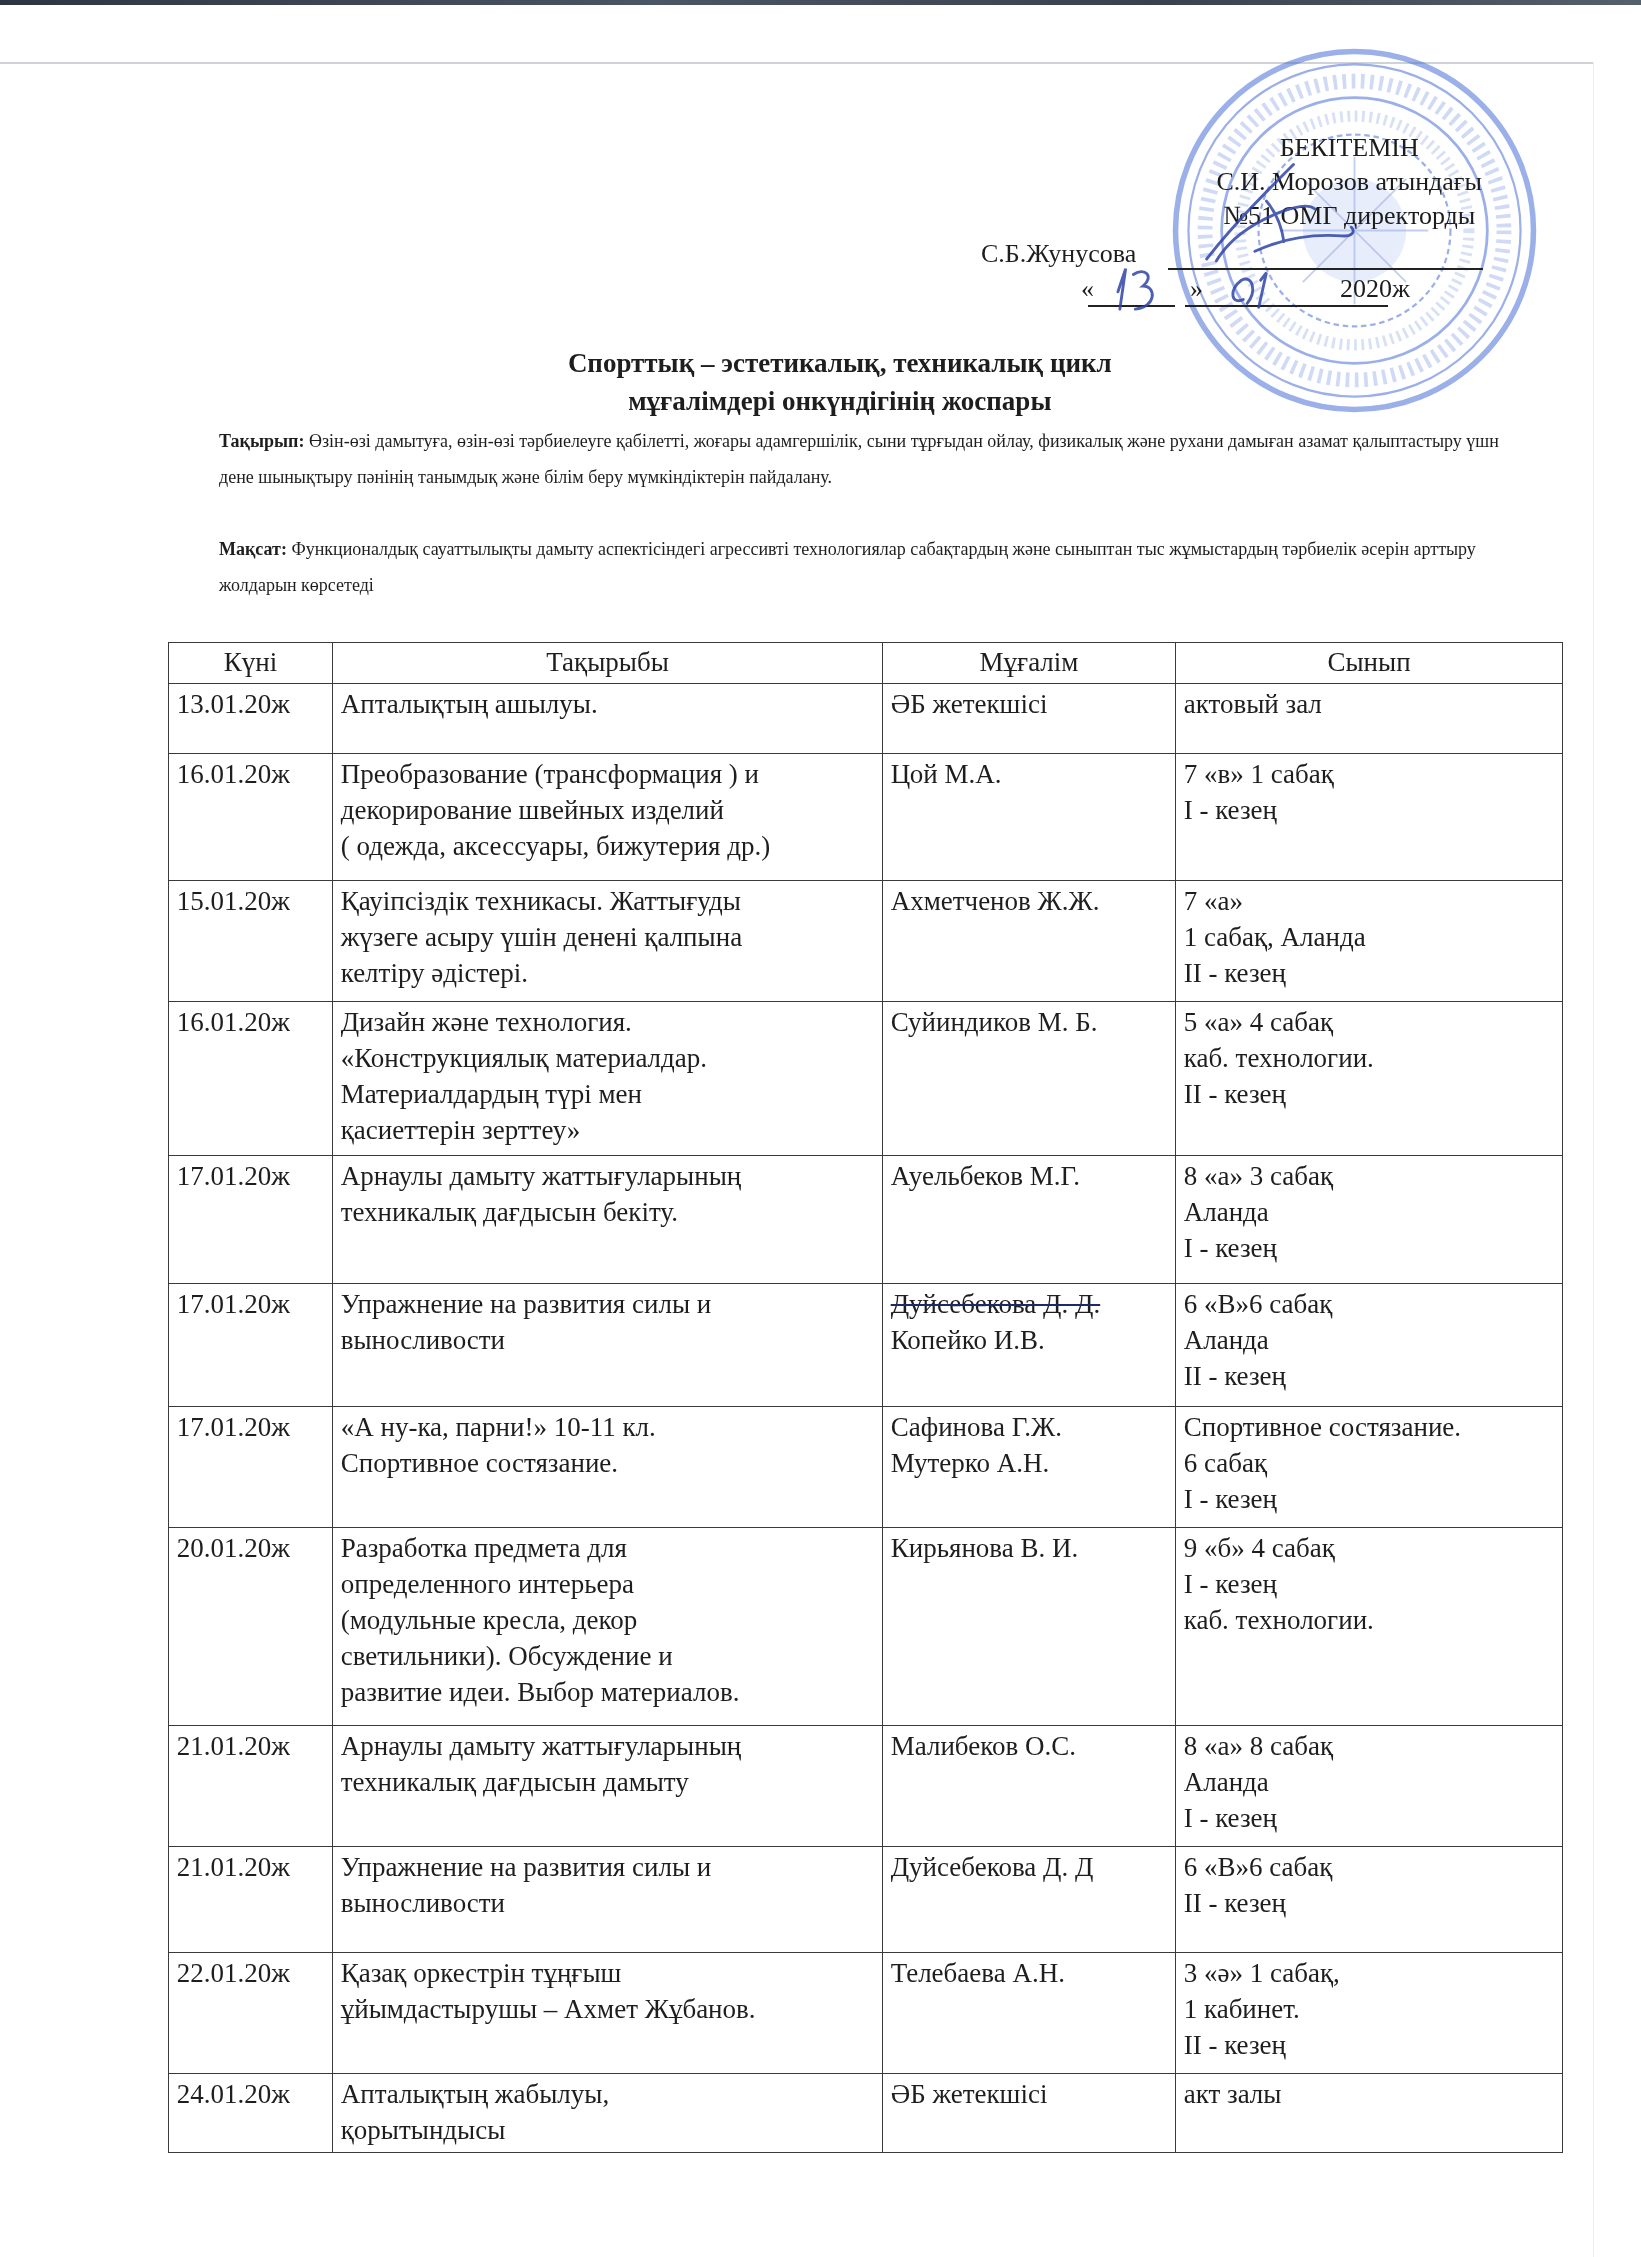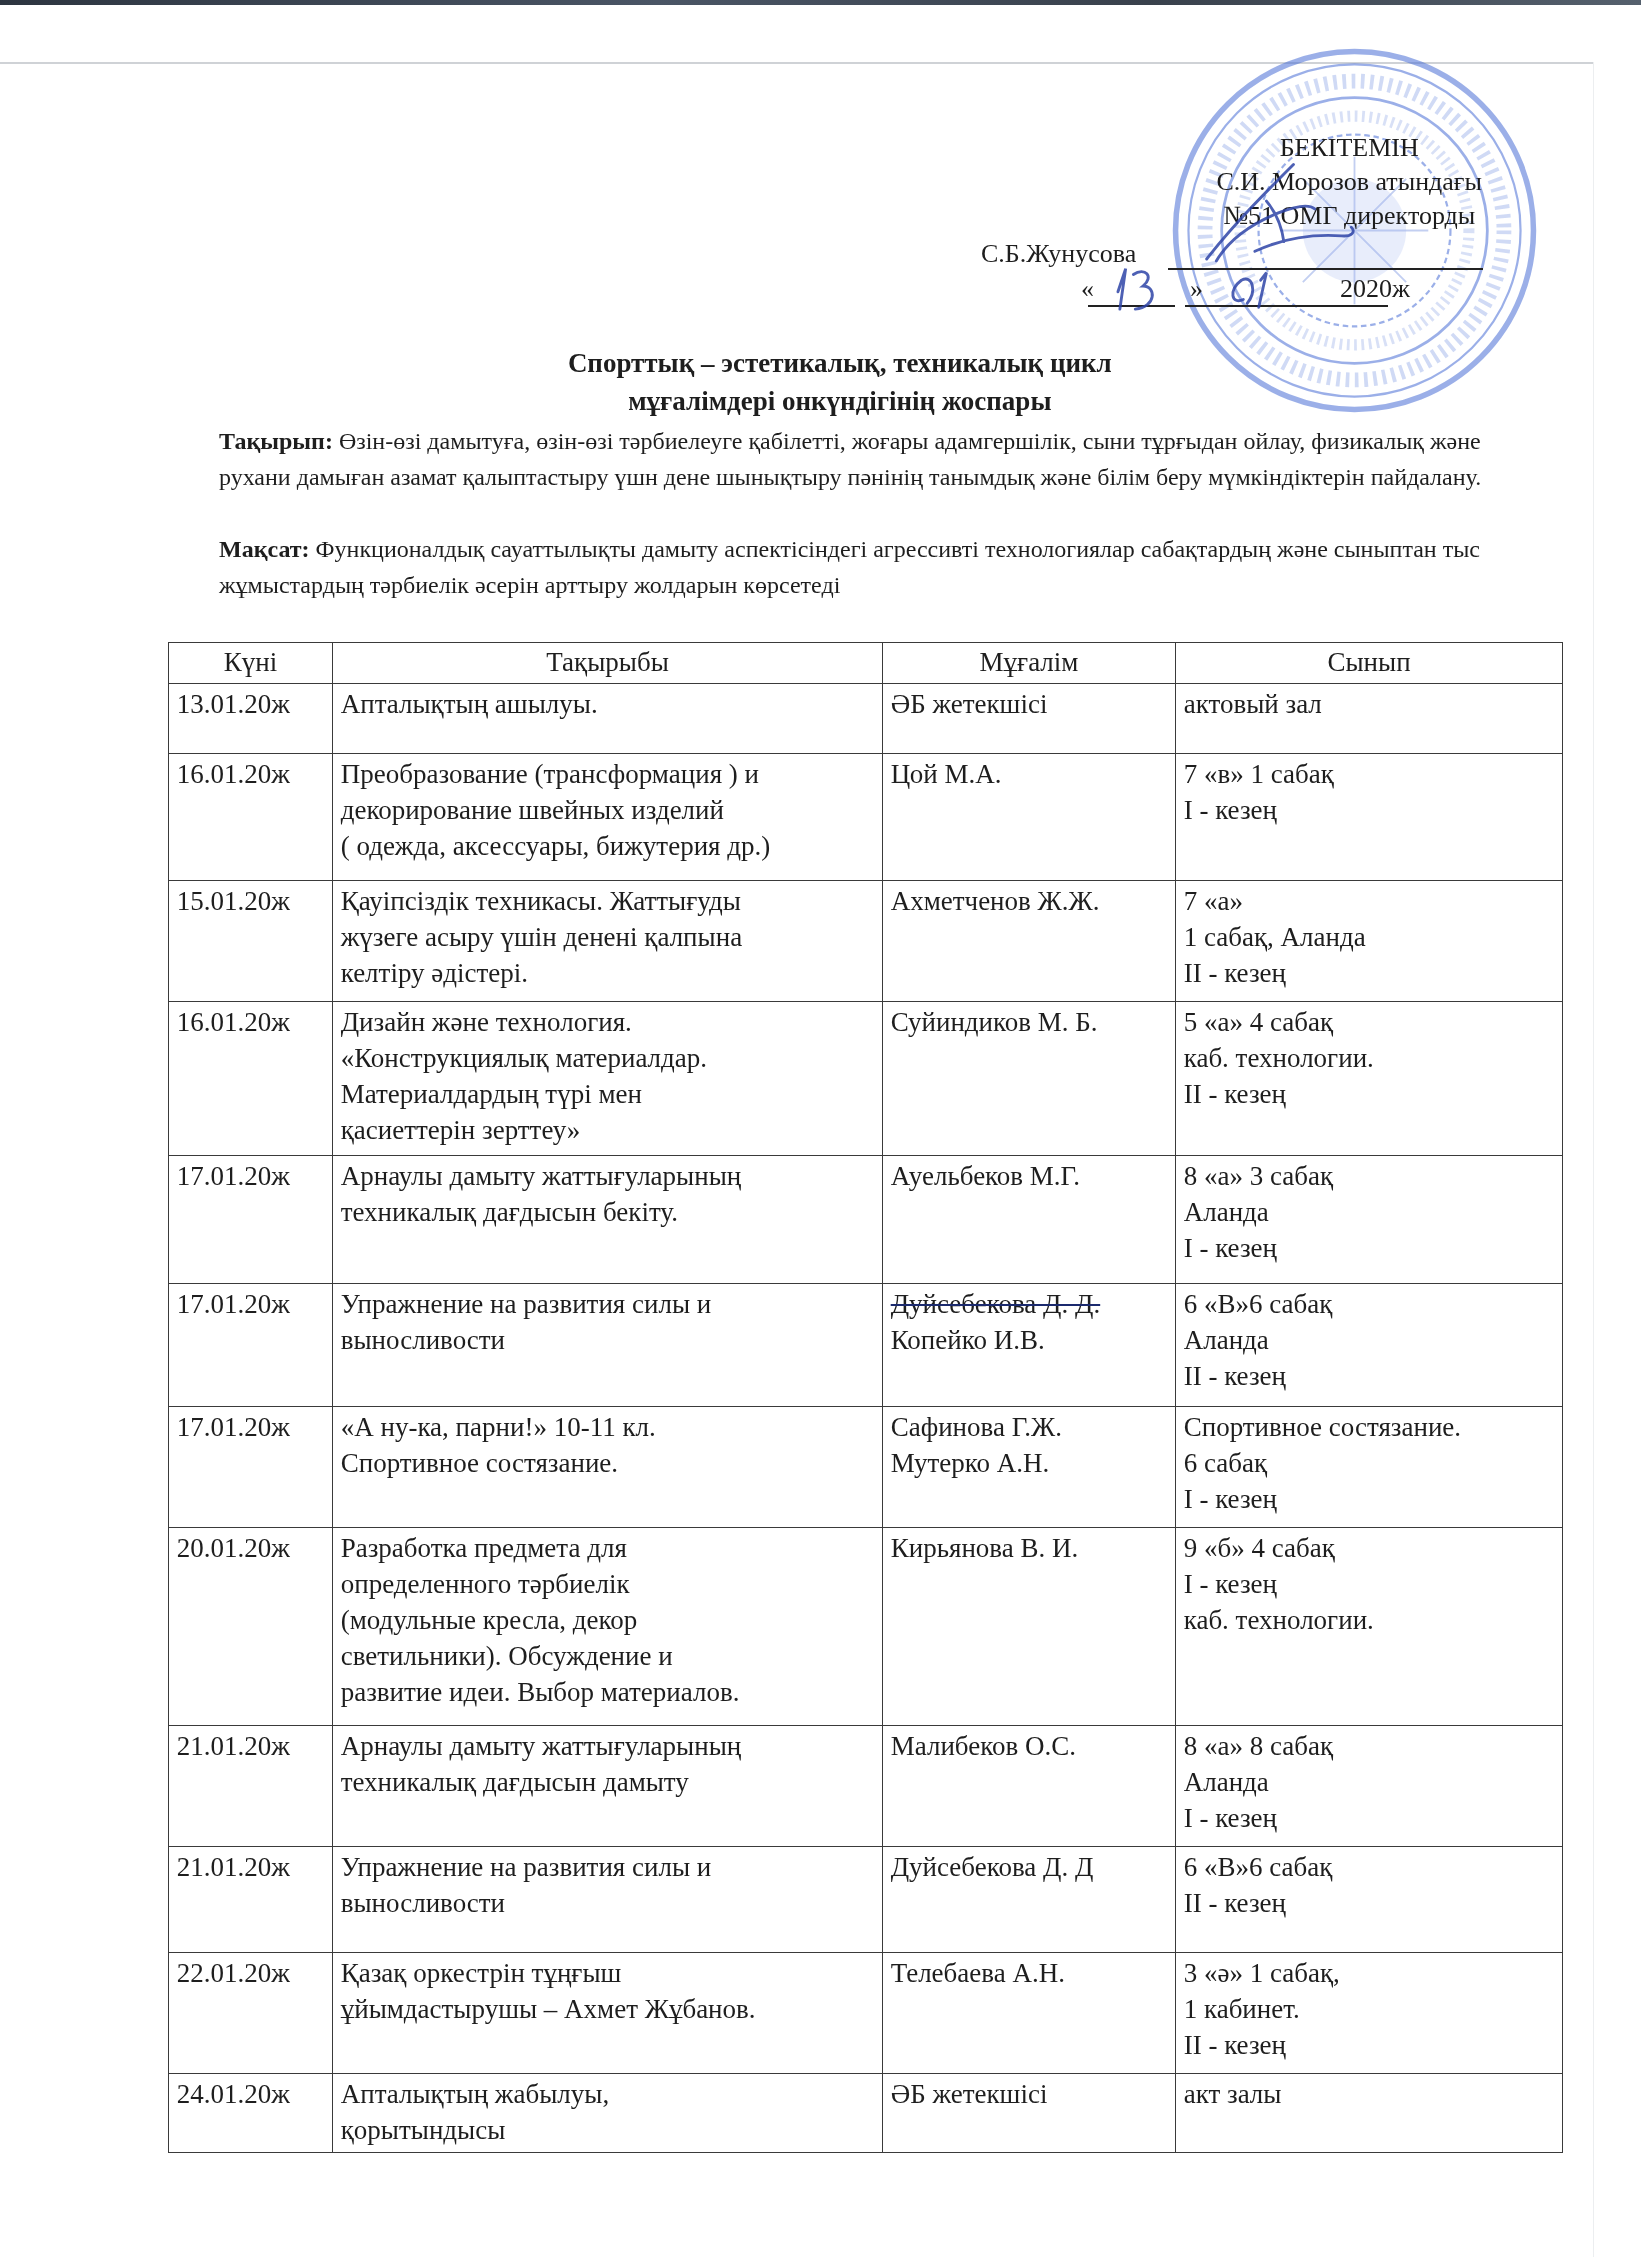--- a/index.html
+++ b/index.html
@@ -102,21 +102,21 @@
       font-size: 27px;
       line-height: 33px;
     }
     .title.t1 { top: 347px; left: 19.3px; }
     .title.t2 { top: 385px; left: 19.3px; }
 
     .intro {
       position: absolute;
       left: 219px;
       width: 1303px;
-      font-size: 24px;
+      font-size: 18px;
       line-height: 36px;
     }
     .intro.topic { top: 423px; }
     .intro.goal  { top: 531px; }
     .intro b { font-weight: bold; }
 
     
     table.plan {
       position: absolute;
       left: 168px; top: 642px;
@@ -339,21 +339,21 @@
         <td>
           <span class="cell-line">Спортивное  состязание.</span>
           <span class="cell-line">6 сабақ</span>
           <span class="cell-line">I - кезең</span>
         </td>
       </tr>
       <tr style="height: 198px; margin-top: 18px;">
         <td class="date">20.01.20ж</td>
         <td>
           <span class="cell-line">Разработка предмета для</span>
-          <span class="cell-line">определенного тәрбиелік</span>
+          <span class="cell-line">определенного интерьера</span>
           <span class="cell-line">(модульные кресла, декор</span>
           <span class="cell-line">светильники). Обсуждение и</span>
           <span class="cell-line">развитие идеи. Выбор материалов.</span>
         </td>
         <td>
           <span class="cell-line">Кирьянова В. И.</span>
         </td>
         <td>
           <span class="cell-line">9 «б»  4 сабақ</span>
           <span class="cell-line">I - кезең</span>

